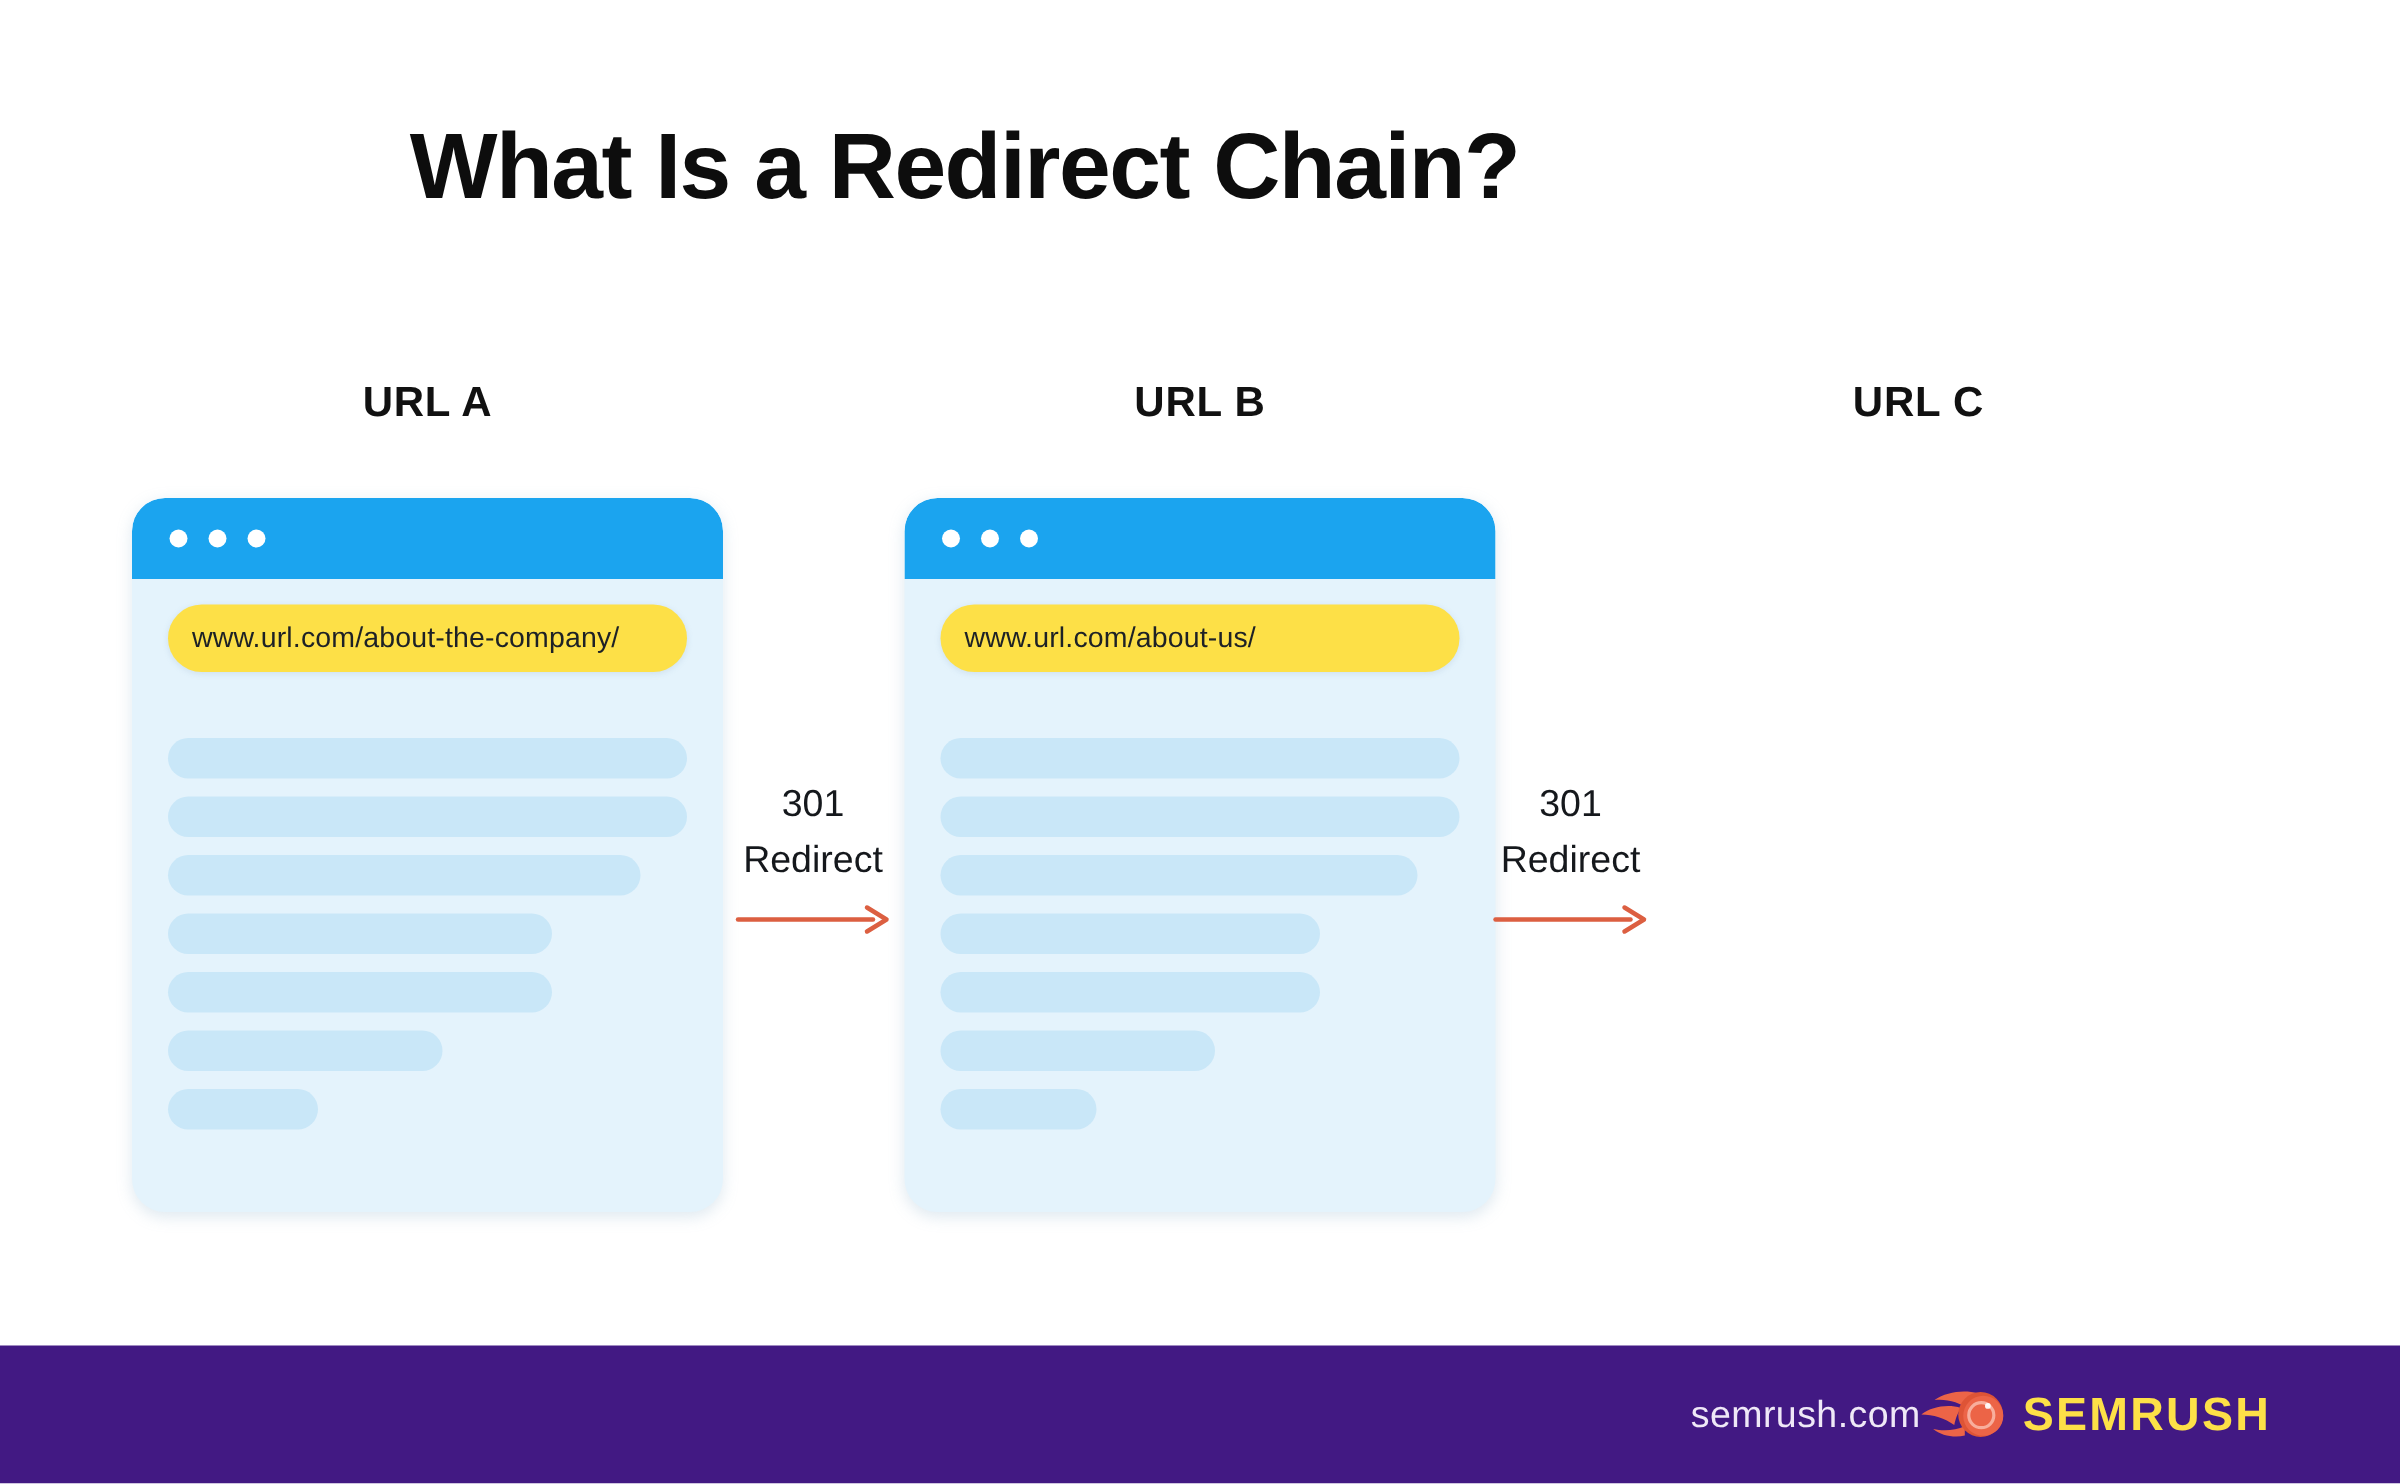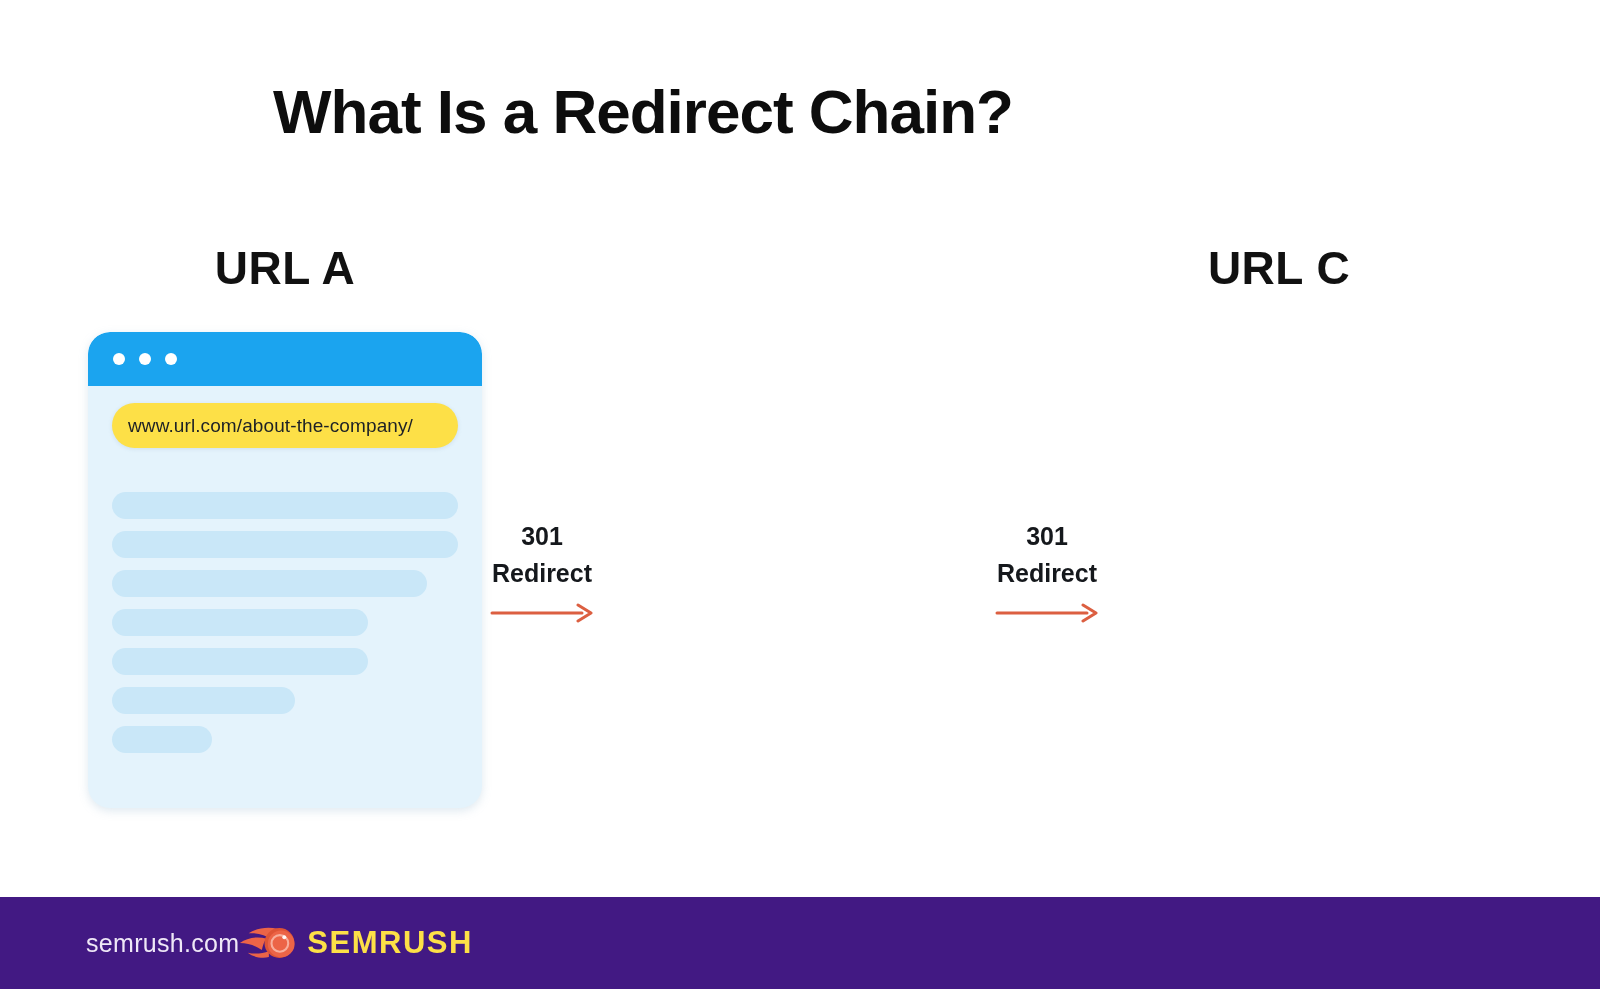--- a/index.html
+++ b/index.html
@@ -17,21 +17,21 @@
     font-size: 62px; font-weight: 800; letter-spacing: -1px;
     color: #0d0d0d;
   }
 
   .column { position: absolute; top: 244px; width: 394px; }
   .column.col-a { left: 88px; }
   .column.col-b { left: 603px; }
   .column.col-c { left: 1082px; }
 
   .col-label {
-    text-align: center; font-size: 46px; font-weight: 700;
+    text-align: center; font-size: 28px; font-weight: 700;
     color: #111; line-height: 48px; margin-bottom: 40px;
     letter-spacing: 0.5px;
   }
 
   .browser {
     width: 394px; height: 476px;
     border-radius: 22px;
     background: var(--browser-body-blue, #E4F3FC);
     box-shadow: 0 3px 10px rgba(140,175,200,0.28);
     overflow: hidden;
@@ -65,29 +65,29 @@
     background: var(--skeleton-line-blue, #C9E7F8);
   }
 
   .connector {
     position: absolute; top: 518px; width: 110px;
     text-align: center;
   }
   .connector.conn-1 { left: 487px; }
   .connector.conn-2 { left: 992px; }
   .conn-code, .conn-label {
-    font-size: 25px; color: #15181c; line-height: 37px; font-weight: 700;
+    font-size: 25px; color: #15181c; line-height: 37px; font-weight: 400;
   }
   .conn-arrow { margin-top: 11px; display: inline-block; }
 
   .footer {
     position: absolute; left: 0; bottom: 0;
     width: 1600px; height: 92px;
     background: var(--footer-purple, #421983);
-    display: flex; align-items: center; justify-content: flex-start;
+    display: flex; align-items: center; justify-content: flex-end;
     padding: 0 86px;
   }
   .footer-site {
     font-size: 25px; color: #EFE8F7; letter-spacing: 0.3px;
   }
   .brand { display: flex; align-items: center; gap: 10px; }
   .brand-name {
     font-size: 31px; font-weight: 700; color: #fde047;
     letter-spacing: 1.5px;
   }
@@ -126,20 +126,44 @@
 
   <div class="connector conn-1">
     <div class="conn-code">301</div>
     <div class="conn-label">Redirect</div>
     <svg class="conn-arrow" width="104" height="20" viewBox="0 0 104 20">
       <line x1="2" y1="10" x2="92" y2="10" stroke="var(--arrow-orange, #DC5F41)" stroke-width="3" stroke-linecap="round"></line>
       <path d="M88 2 L101 10 L88 18" fill="none" stroke="var(--arrow-orange, #DC5F41)" stroke-width="3" stroke-linecap="round" stroke-linejoin="round"></path>
     </svg>
   </div>
 
+  <div class="column col-b">
+    <div class="col-label">URL B</div>
+    <div class="browser">
+      <div class="browser-titlebar">
+        <span class="dot"></span>
+        <span class="dot"></span>
+        <span class="dot"></span>
+      </div>
+      <div class="browser-body">
+        <div class="url-bar">
+          <span class="url-text">www.url.com/about-us/</span>
+        </div>
+        <div class="skeleton">
+            <div class="skel-line" style="width: 100%;"></div>
+            <div class="skel-line" style="width: 100%;"></div>
+            <div class="skel-line" style="width: 92%;"></div>
+            <div class="skel-line" style="width: 73%;"></div>
+            <div class="skel-line" style="width: 73%;"></div>
+            <div class="skel-line" style="width: 53%;"></div>
+            <div class="skel-line" style="width: 30%;"></div>
+          </div>
+      </div>
+    </div>
+  </div>
 
   <div class="connector conn-2">
     <div class="conn-code">301</div>
     <div class="conn-label">Redirect</div>
     <svg class="conn-arrow" width="104" height="20" viewBox="0 0 104 20">
       <line x1="2" y1="10" x2="92" y2="10" stroke="var(--arrow-orange, #DC5F41)" stroke-width="3" stroke-linecap="round"></line>
       <path d="M88 2 L101 10 L88 18" fill="none" stroke="var(--arrow-orange, #DC5F41)" stroke-width="3" stroke-linecap="round" stroke-linejoin="round"></path>
     </svg>
   </div>
 

